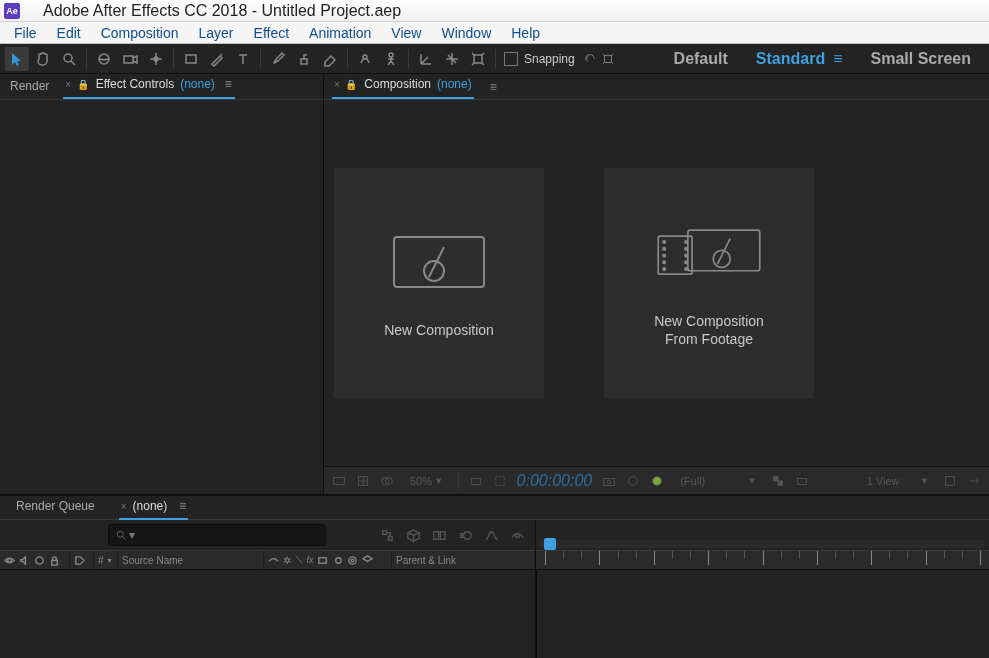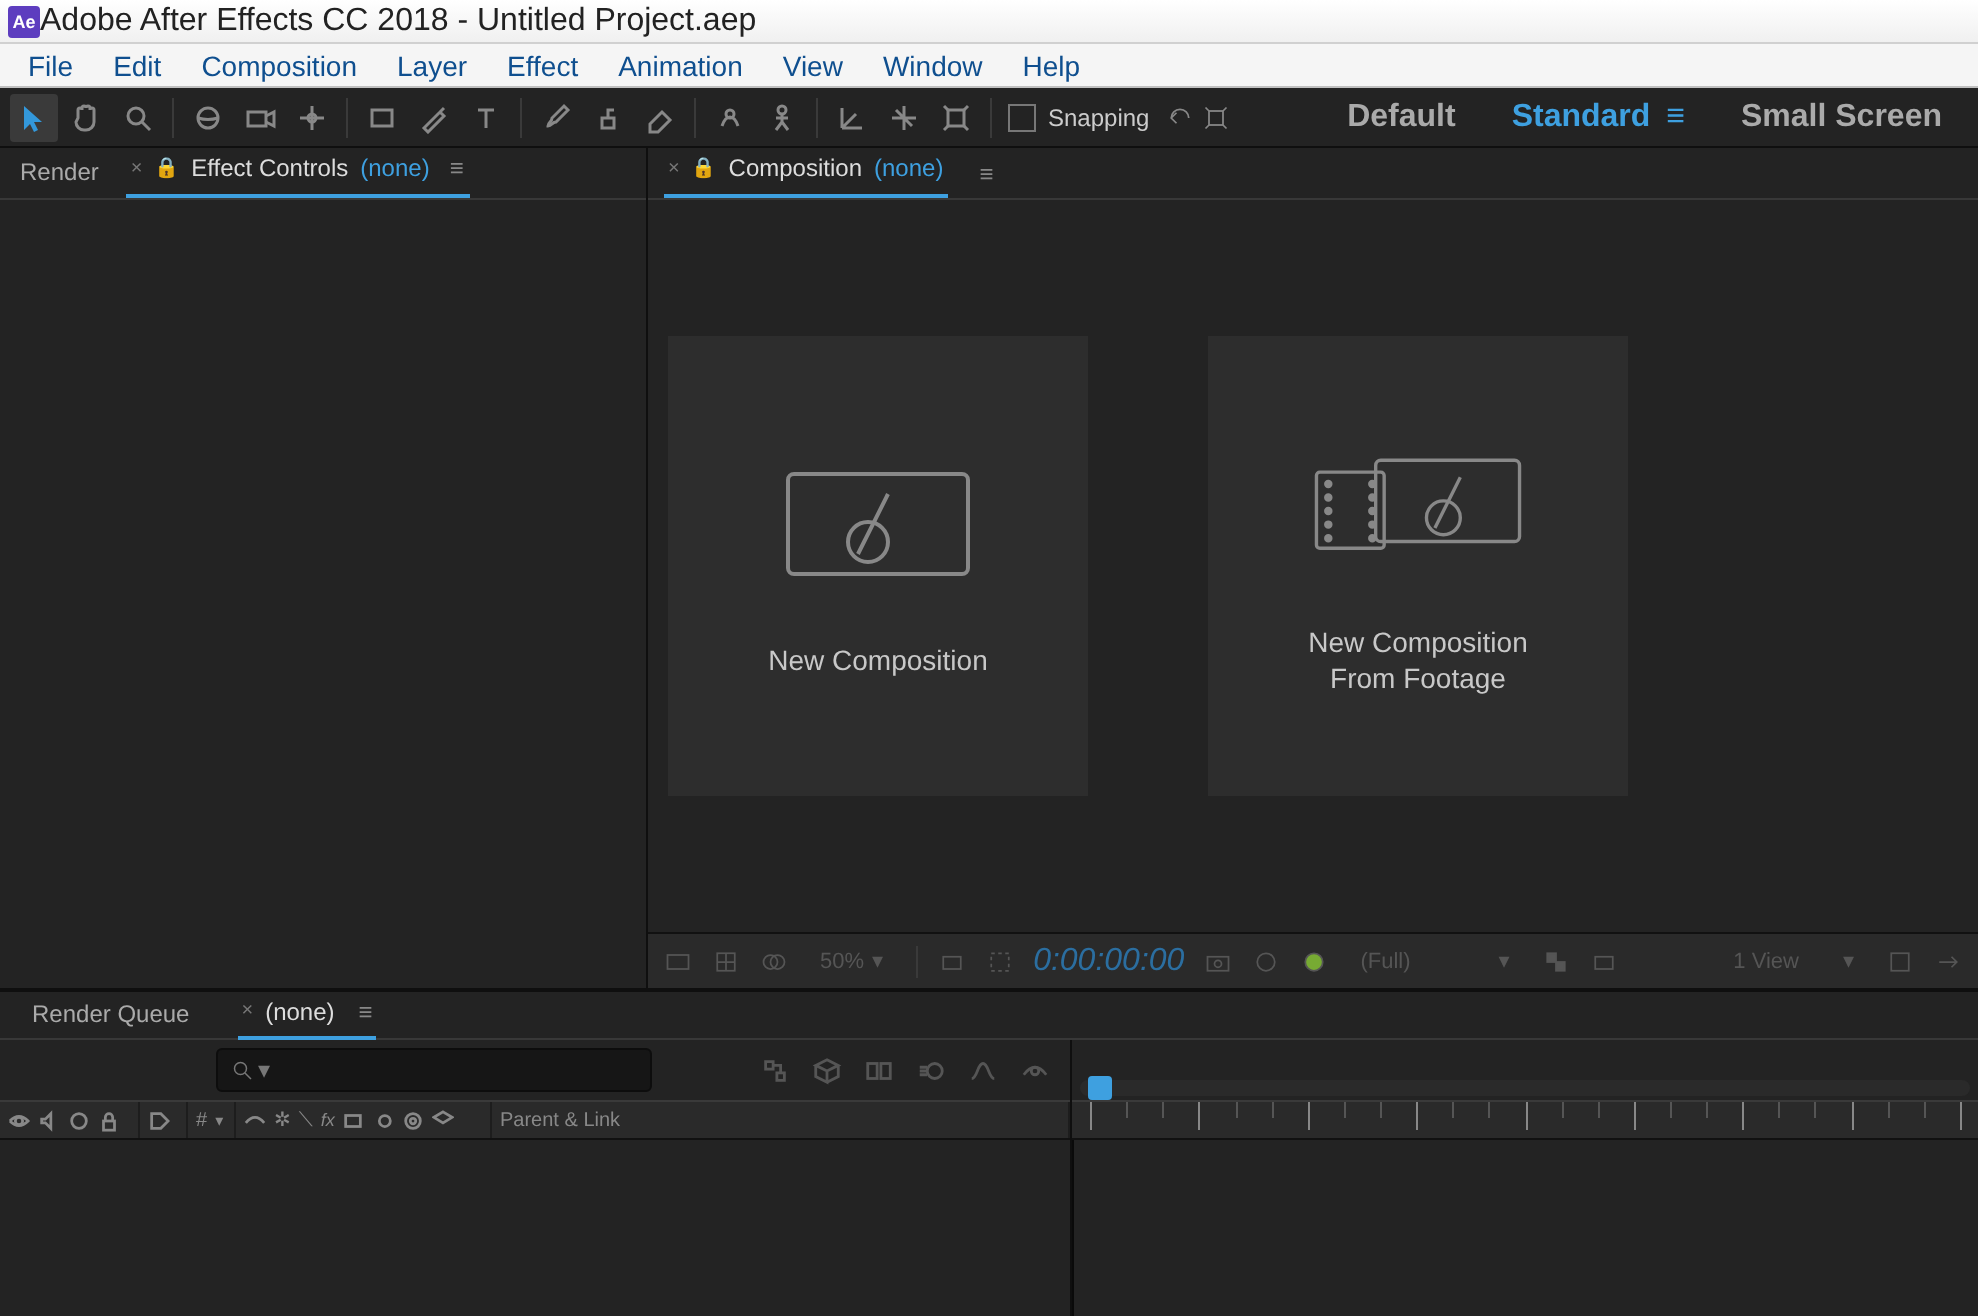--- a/index.html
+++ b/index.html
@@ -1,20 +1,20 @@
 <!DOCTYPE html>
 <html><head>
 <meta charset="utf-8">
 <style>
   * { box-sizing: border-box; margin: 0; padding: 0; font-family: "Segoe UI", Tahoma, sans-serif; }
   html, body { width: 989px; height: 658px; overflow: hidden; background: #1e1e1e; color: #b8b8b8; font-size: 12px; }
 
   
   .titlebar { height: 22px; background: linear-gradient(#fff, #f0f0f0); display: flex; align-items: center; padding: 0 4px; border-bottom: 1px solid #d0d0d0; }
-  .titlebar .ae-logo { width: 16px; height: 16px; background: #5d3dbf; color: #fff; font-size: 9px; font-weight: bold; display:flex; align-items:center; justify-content:center; border-radius:2px; margin-right:0; }
+  .titlebar .ae-logo { width: 16px; height: 16px; background: #5d3dbf; color: #fff; font-size: 9px; font-weight: bold; display:flex; align-items:center; justify-content:center; border-radius:2px; margin-right:23px; }
   .titlebar .title-text { color: #222; font-size: 16px; }
 
   
   .menubar { height: 22px; background: #f5f5f5; border-bottom: 1px solid #c0c0c0; display:flex; align-items:center; padding: 0 4px; }
   .menubar .menu-item { padding: 2px 10px; color: #333; font-size: 14px; cursor: default; }
   .menubar .menu-item.blue { color: #0f4f8f; }
 
   
   .toolbar { height: 30px; background: #232323; display:flex; align-items:center; padding: 0 4px; border-bottom: 1px solid #0f0f0f; }
   .toolbar .tool { width: 24px; height: 24px; display:flex; align-items:center; justify-content:center; margin: 0 1px; color:#888; border-radius:2px;}
@@ -52,21 +52,21 @@
 
   .comp-footer { height:28px; background:#2a2a2a; border-top:1px solid #111; display:flex; align-items:center; padding:0 8px; gap:10px; color:#555; font-size:11px;}
   .comp-footer .dim { color:#555; }
   .comp-footer .timecode { color:#2b6ea0; font-size:16px;font-style:italic; }
   .comp-footer .drop { display:flex; align-items:center; gap:4px; padding:0 6px;}
   .comp-footer .spacer { flex:1; }
   .comp-footer svg { width:14px;height:14px; stroke:#555; fill:none;}
 
   
   .bottom { height:164px; background:#232323; border-top:2px solid #0f0f0f; display:flex; flex-direction:column;}
-  .bottom-tabs { height:24px; display:flex; align-items:center; padding:0 14px; gap:22px; border-bottom:1px solid #383838;}
+  .bottom-tabs { height:24px; display:flex; align-items:flex-start; padding:0 14px; gap:22px; border-bottom:1px solid #383838;}
   .bottom-tabs .tab { display:flex; align-items:center; gap:6px; padding:3px 2px 5px; color:#aaa; font-size:12px;}
   .bottom-tabs .tab.active { border-bottom:2px solid #3ea0e0; color:#ddd;}
   .bottom-tabs .tab .x { font-size:10px; color:#777; }
 
   .bottom-body { flex:1; display:flex; }
   .bottom-left { width:536px; border-right:1px solid #0f0f0f; display:flex; flex-direction:column;}
   .bottom-left .searchrow { height:30px; display:flex; align-items:center; padding:0 8px 0 108px; gap:6px;}
   .bottom-left .searchrow .search { width:218px; height:22px; background:#161616; border:1px solid #0d0d0d; border-radius:3px; display:flex; align-items:center; padding:0 6px; color:#777;}
   .bottom-left .searchrow .ic { width:20px;height:20px; display:flex;align-items:center;justify-content:center; color:#555;}
   .bottom-left .searchrow .ic svg{width:15px;height:15px;stroke:#555;fill:none;stroke-width:1.5;}
@@ -422,20 +422,23 @@
             </svg>
         </div>
         <div class="cell" style="width:24px">
           <svg viewBox="0 0 12 12">
               <path d="M2 2 H7 L11 6 L7 10 H2 Z"></path>
             </svg>
         </div>
         <div class="cell" style="width:24px">
             <span>#</span>
             <span style="font-size:8px">▾</span>
+          </div>
+        <div class="cell" style="width:146px">
+            <span>Source Name</span>
           </div>
         <div class="cell" style="width:128px">
           <svg viewBox="0 0 12 12">
               <path d="M1 7 Q6 1 11 7"></path>
             </svg>
           <span style="font-size:10px">✲</span>
           <span style="font-size:10px">⟍</span>
           <span style="font-size:9px;font-style:italic">fx</span>
           <svg viewBox="0 0 12 12">
               <rect x="2" y="3" width="8" height="6"></rect>

